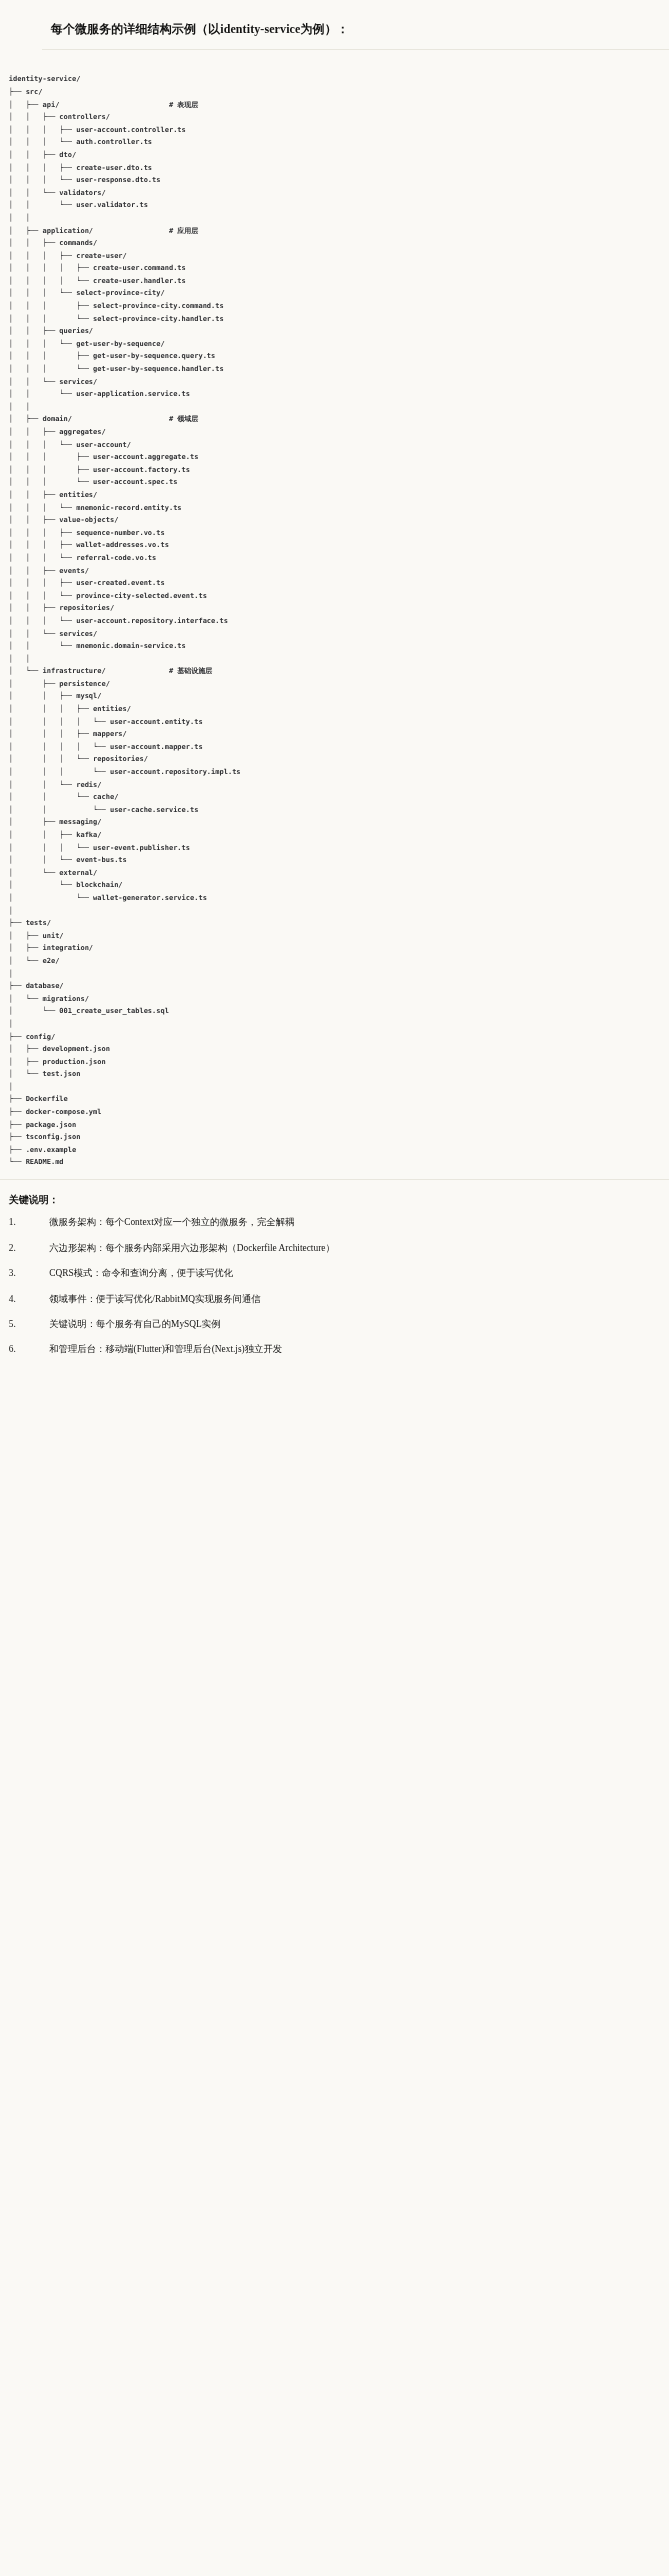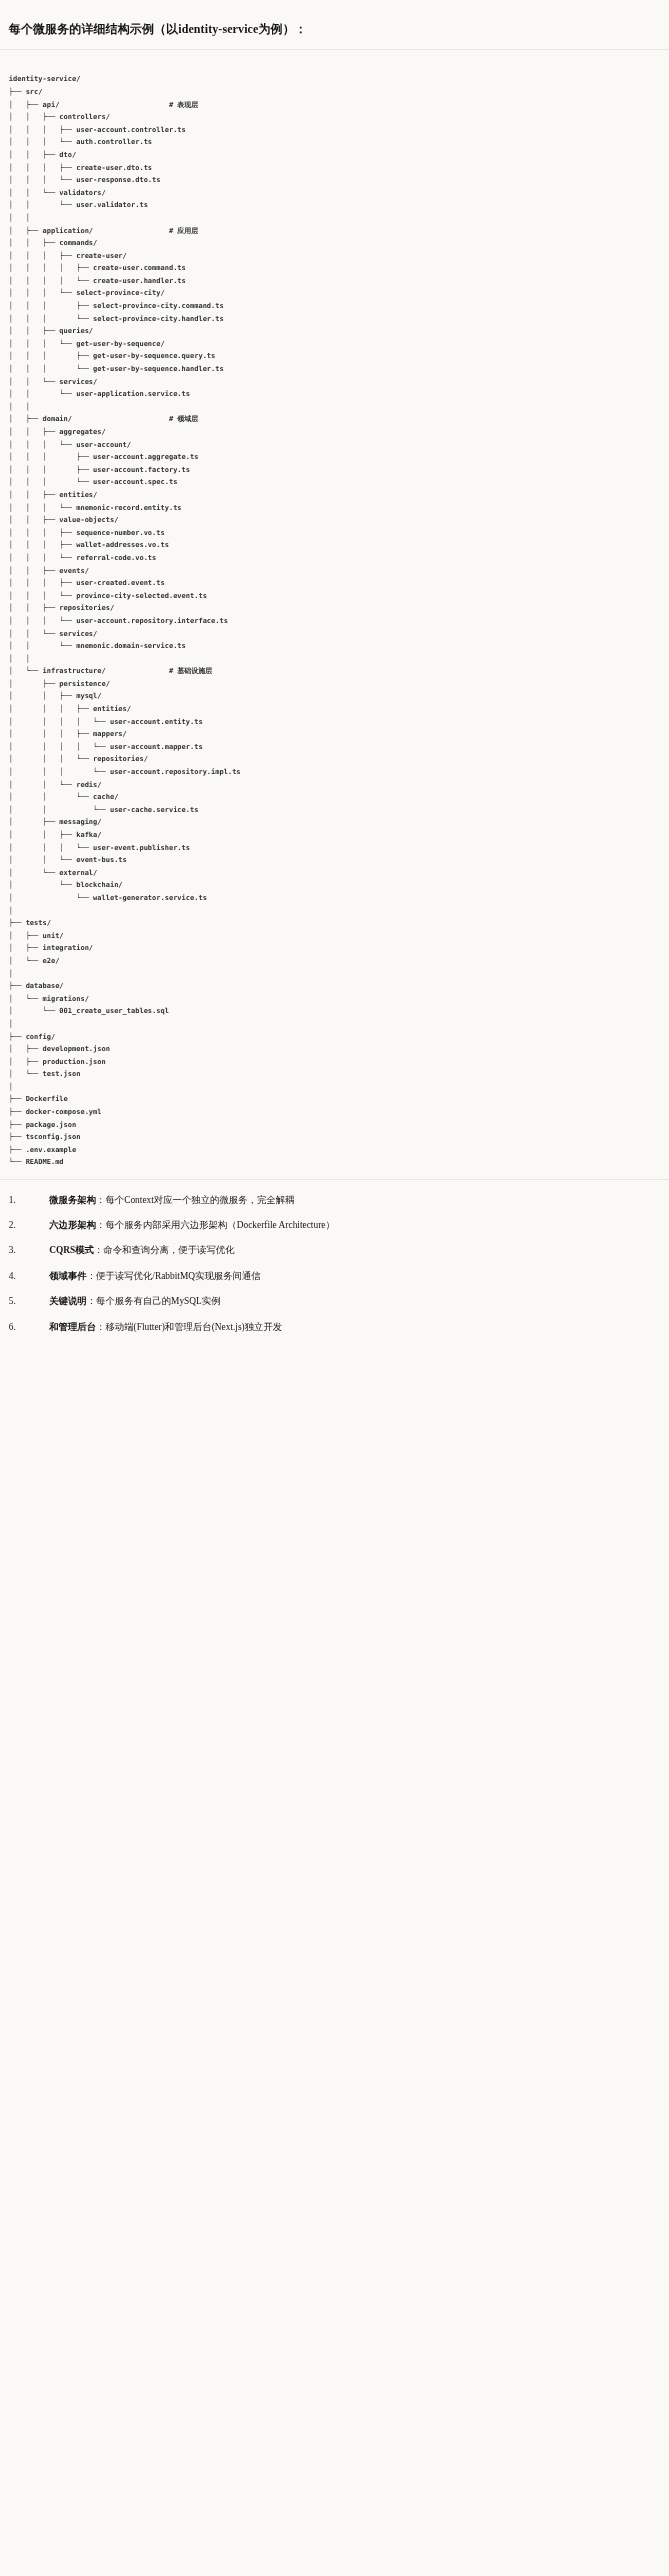--- a/index.html
+++ b/index.html
@@ -23,20 +23,21 @@
   
   .doc-heading {
     font-family: "Liberation Serif", serif;
     font-size: 12px;
     font-weight: bold;
     line-height: 1.45;
     color: #141413;
     padding: 11.3px 8.8px 10px 8.8px;
     border-bottom: 0.6px solid #e8e6dd;
     letter-spacing: 0.1px;
+    margin-left: 42px;
   }
 
   
   .code-block {
     padding: 13.8px 8.8px 10px 8.8px;
     border-bottom: 0.6px solid #e8e6dd;
     background: #faf9f5;
     overflow: hidden;
     font-weight: bold;
   }
@@ -76,21 +77,21 @@
     color: #141413;
     margin: 0 0 11.3px 0;
     counter-increment: notenum;
     display: block;
   }
   ol.notes-list > li::before {
     content: counter(notenum) ". ";
     font-family: "Liberation Serif", serif;
   }
   .note-term {
-    font-weight: bold;
+    font-weight: normal;
     padding-left: 31px;
   }
   .note-sep {
     font-weight: normal;
   }
   .note-desc {
     font-weight: normal;
     text-align: center;
   }
   .closing {
@@ -192,20 +193,21 @@
 │
 ├── Dockerfile
 ├── docker-compose.yml
 ├── package.json
 ├── tsconfig.json
 ├── .env.example
 └── README.md</pre>
   </div>
 
   <div class="notes">
+    <div class="notes-title">关键说明：</div>
     <ol class="notes-list">
         <li><span class="note-term">微服务架构</span><span class="note-sep">：</span><span class="note-desc">每个Context对应一个独立的微服务，完全解耦</span></li>
         <li><span class="note-term">六边形架构</span><span class="note-sep">：</span><span class="note-desc">每个服务内部采用六边形架构（Dockerfile Architecture）</span></li>
         <li><span class="note-term">CQRS模式</span><span class="note-sep">：</span><span class="note-desc">命令和查询分离，便于读写优化</span></li>
         <li><span class="note-term">领域事件</span><span class="note-sep">：</span><span class="note-desc">便于读写优化/RabbitMQ实现服务间通信</span></li>
         <li><span class="note-term">关键说明</span><span class="note-sep">：</span><span class="note-desc">每个服务有自己的MySQL实例</span></li>
         <li><span class="note-term">和管理后台</span><span class="note-sep">：</span><span class="note-desc">移动端(Flutter)和管理后台(Next.js)独立开发</span></li>
       </ol>
   </div>
 

